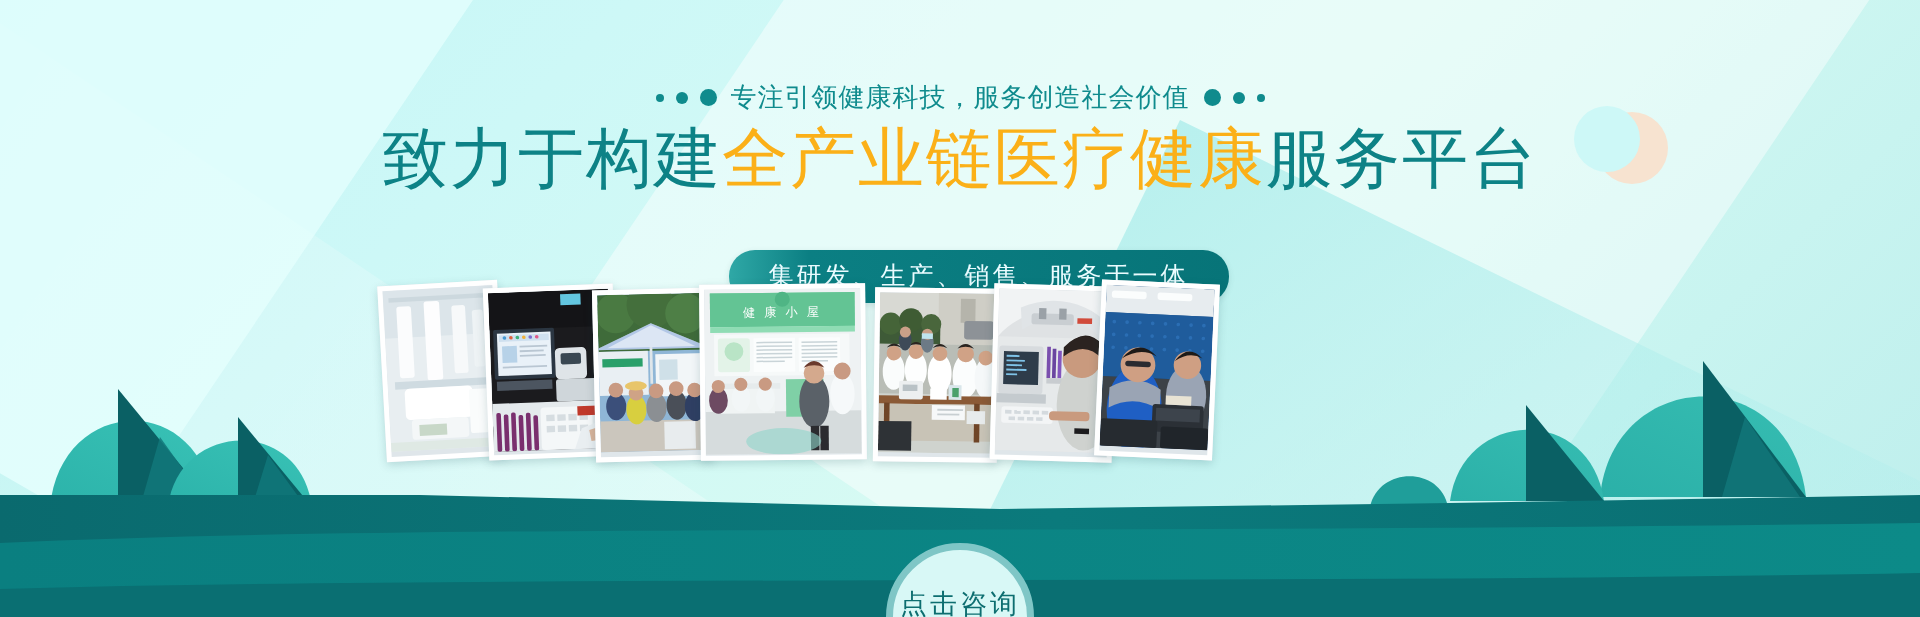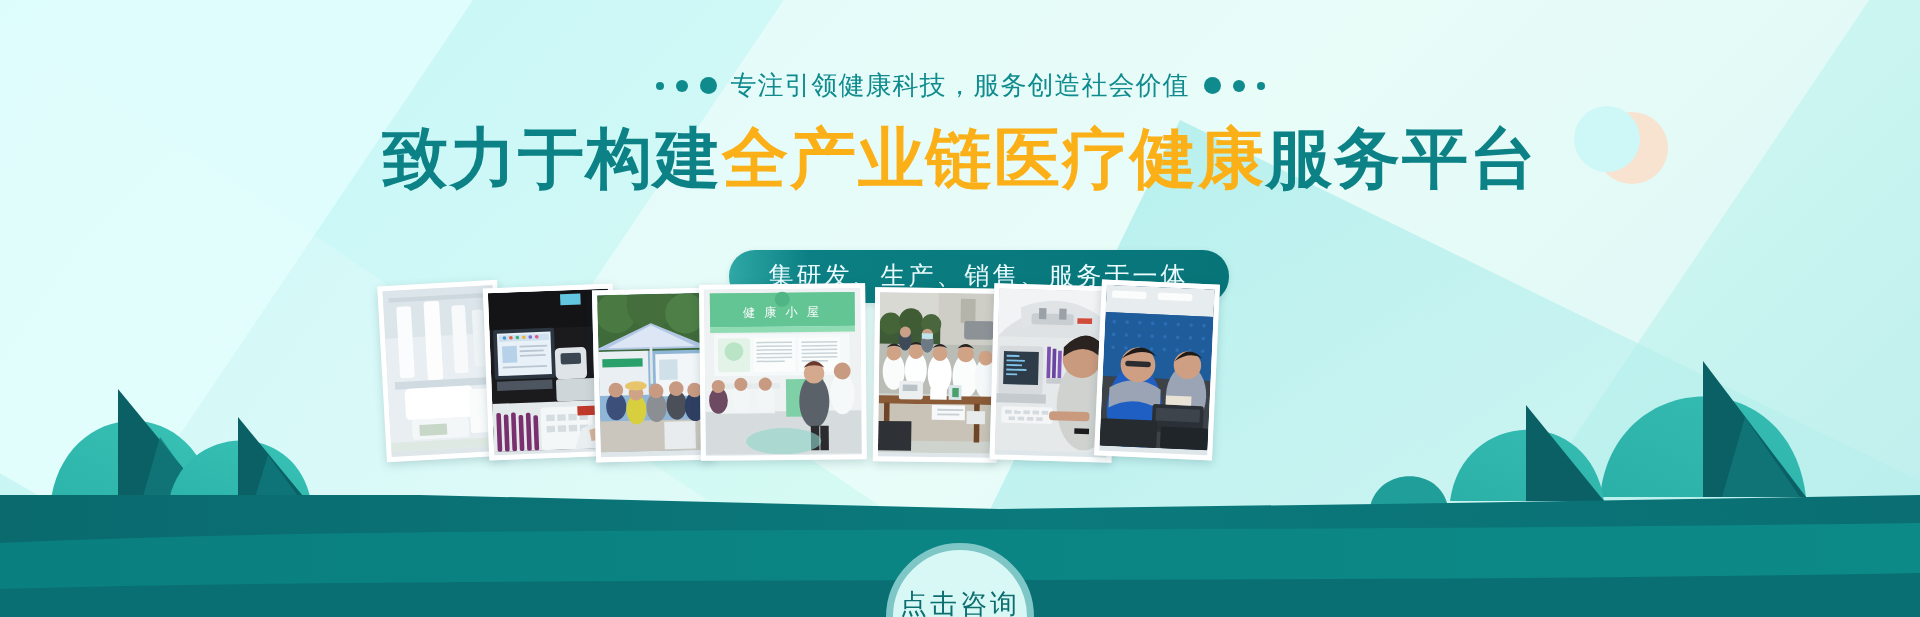--- a/index.html
+++ b/index.html
@@ -49,38 +49,38 @@
     background:#f7e3d0;
   }
   .moon::after{
     content:""; position:absolute; left:-22px; top:-6px;
     width:66px; height:66px; border-radius:50%;
     background:#cdf8f7;
   }
 
   
   .tagline{
-    position:absolute; left:0; right:0; top:68px;
+    position:absolute; left:0; right:0; top:80px;
     display:flex; align-items:center; justify-content:center; gap:14px;
     color:#0f8b8d; font-size:26px; letter-spacing:1px; white-space:nowrap;
   }
   .dots{ display:flex; align-items:center; gap:12px; }
   .dots i{ display:block; border-radius:50%; background:#0f8b8d; }
   .dots i:nth-child(1){ width:8px;  height:8px; }
   .dots i:nth-child(2){ width:12px; height:12px; }
   .dots i:nth-child(3){ width:17px; height:17px; }
   .dots.rev i:nth-child(1){ width:17px; height:17px; }
   .dots.rev i:nth-child(2){ width:12px; height:12px; }
   .dots.rev i:nth-child(3){ width:8px;  height:8px; }
 
   
   .headline{
     position:absolute; left:0; right:0; top:125px;
     text-align:center; white-space:nowrap;
-    font-size:66px; font-weight:bold; letter-spacing:2px;
+    font-size:66px; font-weight:normal; letter-spacing:2px;
     line-height:1;
   }
   .h-teal{ color:#0d8286; }
   .h-orange{ color:#fbb018; }
 
   
   .pill-wrap{
     position:absolute; left:0; right:0; top:250px;
     display:flex; justify-content:center;padding-left:37px;
   }

